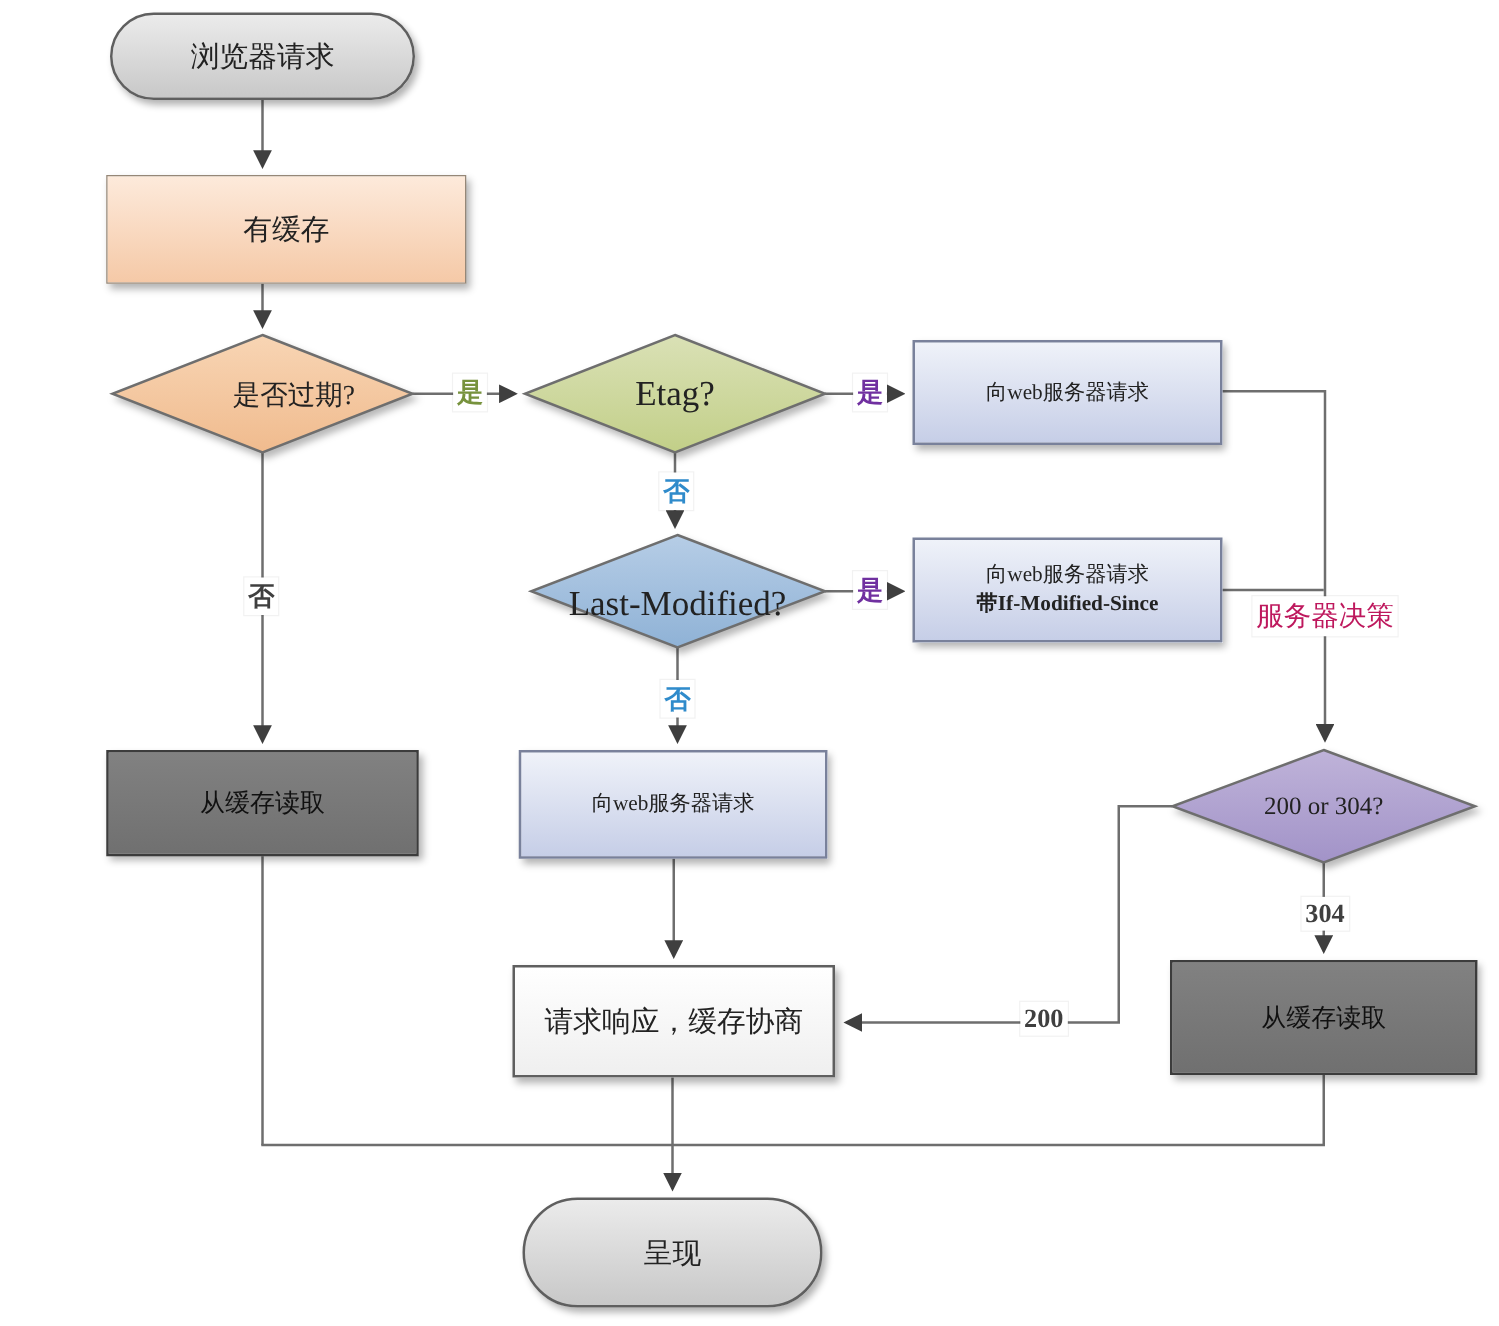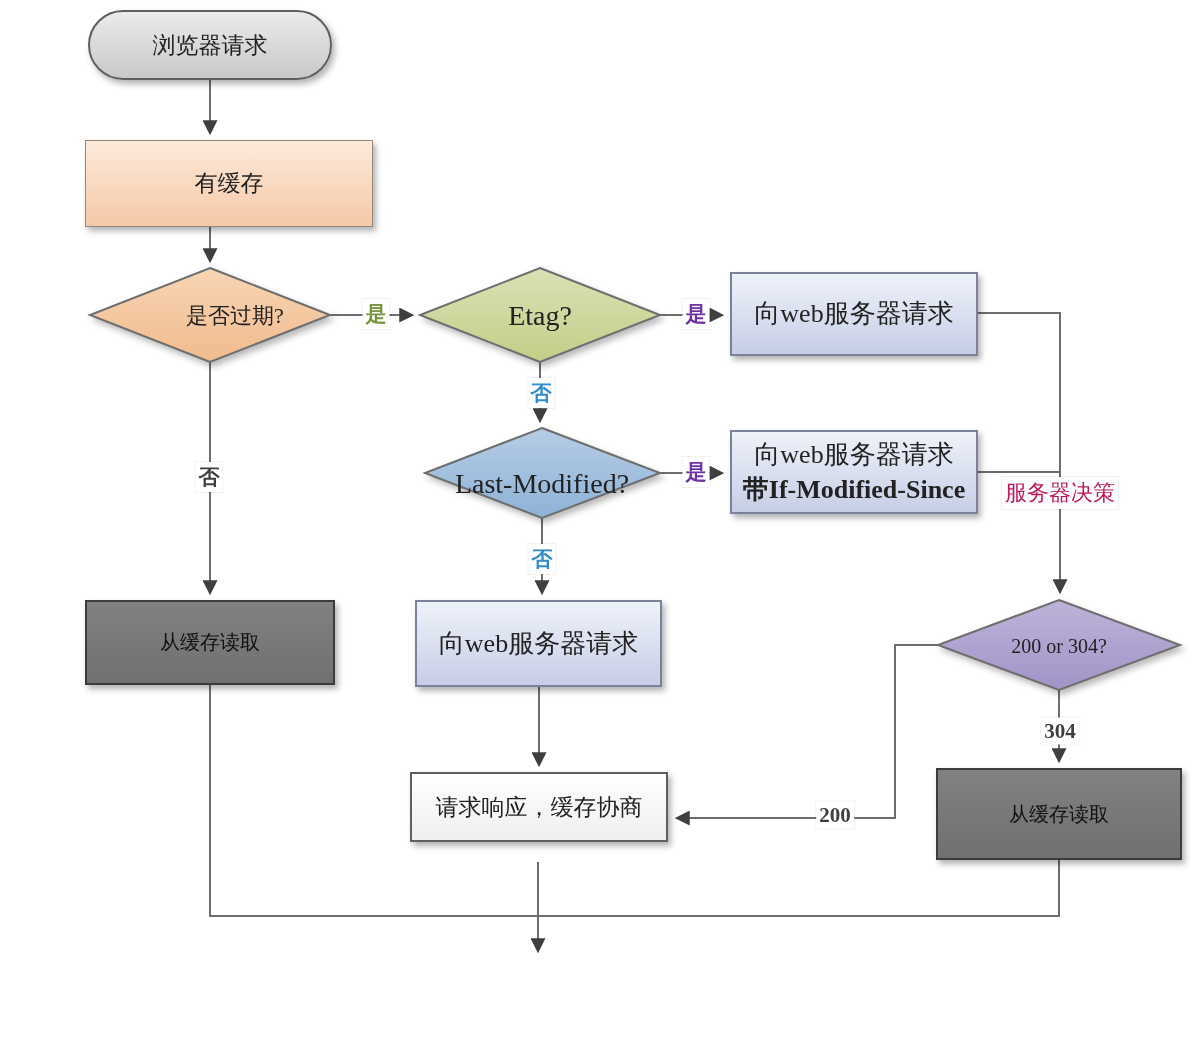--- a/index.html
+++ b/index.html
@@ -27,21 +27,21 @@
   .stadium.start{border-radius:36px;}
   .stadium.end{border-radius:44px;}
   .rect-peach{
     background:linear-gradient(#fdeadb,#f5c9a7);
     border:1.5px solid #958777;
     font-size:23px;
   }
   .rect-blue{
     background:linear-gradient(#eff2f9,#c6cee7);
     border:2px solid #79819b;
-    font-size:26px;
+    font-size:17px;
     line-height:1.35;
   }
   .rect-blue .bold-line{font-weight:bold;}
   .rect-dark{
     background:linear-gradient(#818181,#707070);
     border:2px solid #3c3c3c;
     color:#101010;
     font-size:20px;
   }
   .rect-white{
@@ -159,24 +159,27 @@
   <div class="node rect-blue shadowed" style="left:415px;top:600px;width:247px;height:87px;">
     <span>向web服务器请求</span>
   </div>
 
   <div class="diamond-label" style="left:1059px;top:646px;font-size:20px;">200 or 304?</div>
 
   <div class="node rect-dark shadowed" style="left:936px;top:768px;width:246px;height:92px;">
     <span>从缓存读取</span>
   </div>
 
-  <div class="node rect-white shadowed" style="left:410px;top:772px;width:258px;height:70px;">
+  <div class="node rect-white shadowed" style="left:410px;top:772px;width:258px;height:90px;">
     <span>请求响应，缓存协商</span>
   </div>
 
+  <div class="node stadium end shadowed" style="left:418px;top:958px;width:240px;height:88px;">
+    <span>呈现</span>
+  </div>
 
   <div class="edge-label lbl-green" style="left:376px;top:314px;">是</div>
   <div class="edge-label lbl-dark" style="left:209px;top:477px;">否</div>
   <div class="edge-label lbl-purple" style="left:696px;top:314px;">是</div>
   <div class="edge-label lbl-blue" style="left:541px;top:393px;">否</div>
   <div class="edge-label lbl-purple" style="left:696px;top:472px;">是</div>
   <div class="edge-label lbl-blue" style="left:542px;top:559px;">否</div>
   <div class="edge-label lbl-plain" style="left:1060px;top:493px;">服务器决策</div>
   <div class="edge-label lbl-dark" style="left:1060px;top:731px;">304</div>
   <div class="edge-label lbl-dark" style="left:835px;top:815px;">200</div>

